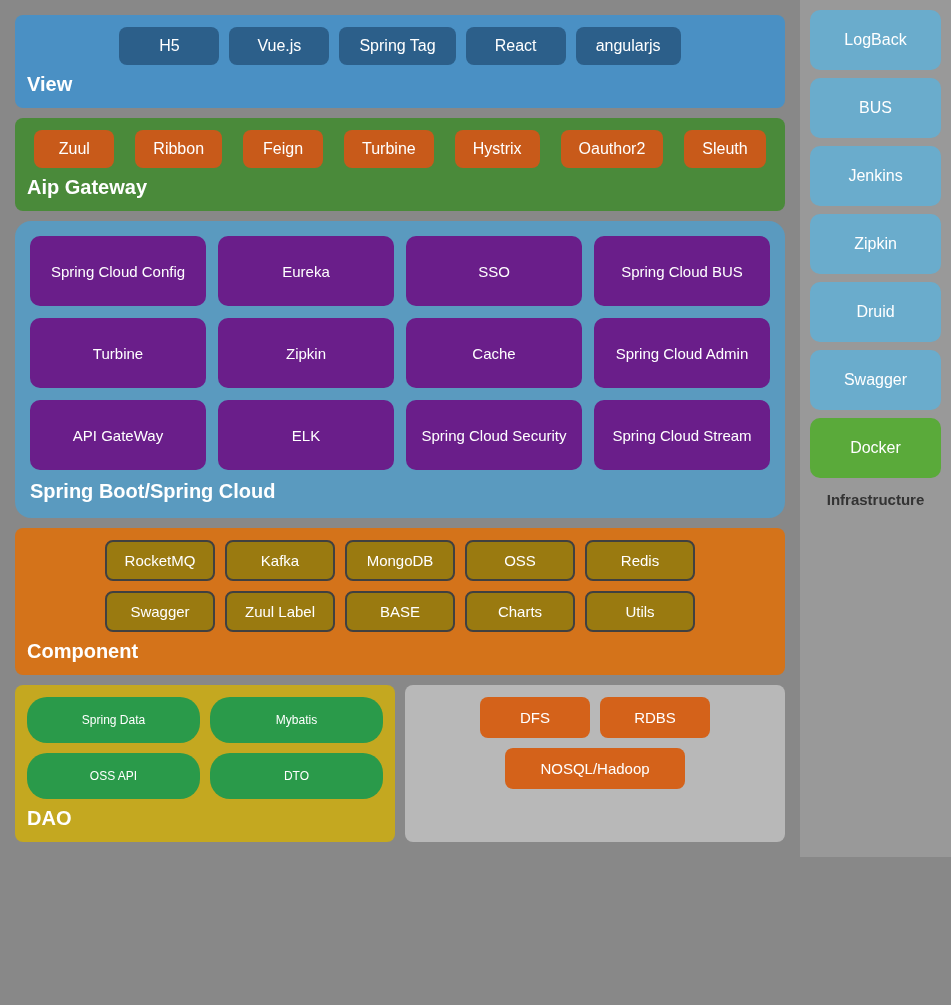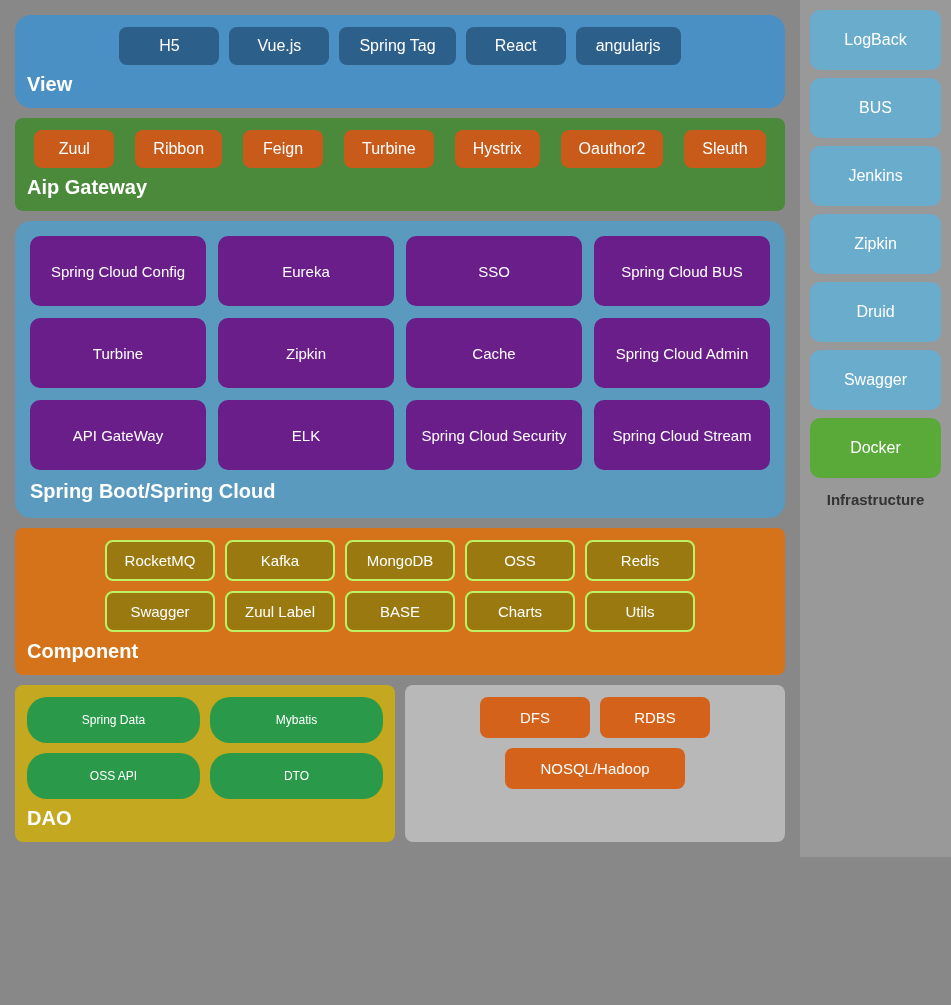--- a/index.html
+++ b/index.html
@@ -23,21 +23,21 @@
       padding: 10px;
       display: flex;
       flex-direction: column;
       gap: 8px;
       background: #999;
     }
 
     
     .view-section {
       background: #4a90c4;
-      border-radius: 16px;
+      border-radius: 8px;
       padding: 12px;
     }
 
     .view-items {
       display: flex;
       gap: 10px;
       justify-content: center;
       flex-wrap: wrap;
       margin-bottom: 8px;
     }
@@ -136,21 +136,21 @@
 
     .component-badge {
       background: #9a7a10;
       color: white;
       border-radius: 8px;
       padding: 10px 15px;
       font-size: 15px;
       font-weight: 500;
       min-width: 110px;
       text-align: center;
-      border: 2px solid #bef264;
+      border: 2px solid #404040;
     }
 
     
     .bottom-section {
       display: flex;
       gap: 10px;
     }
 
     .dao-section {
       background: #c4a820;

